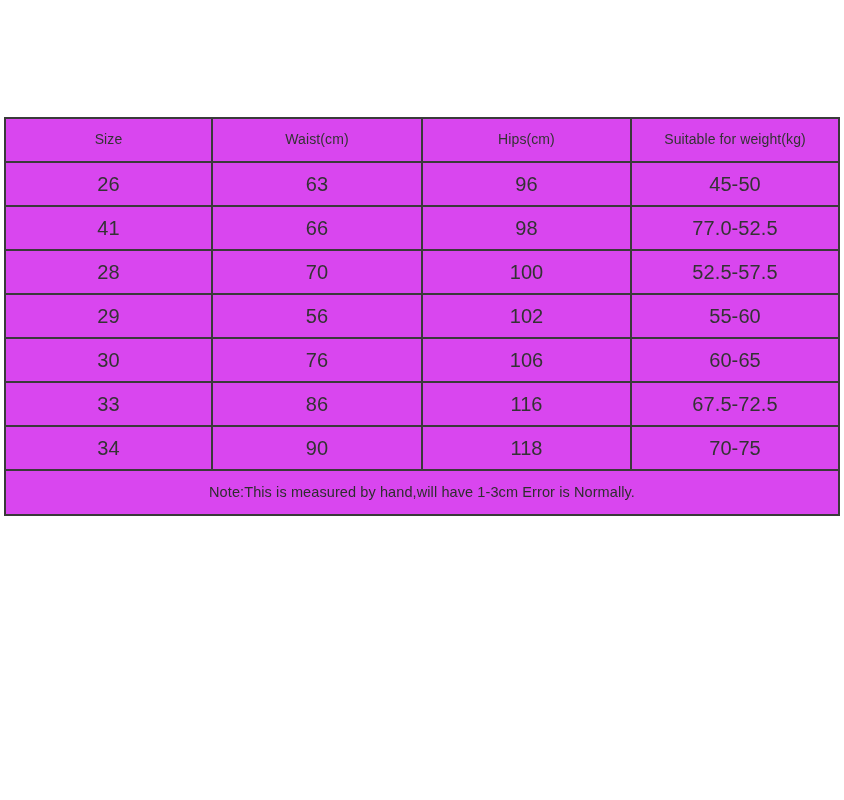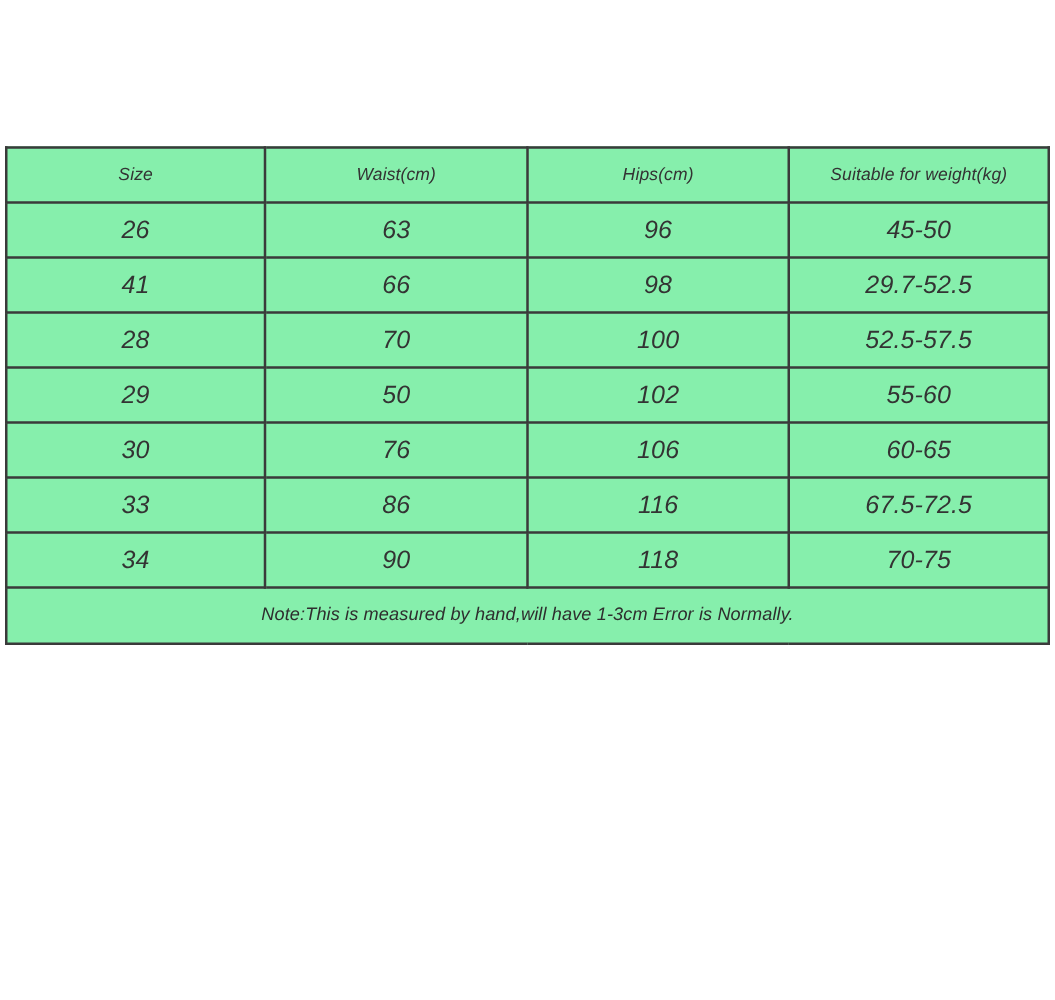--- a/index.html
+++ b/index.html
@@ -18,22 +18,21 @@
     position: absolute;
     left: 4px;
     top: 117px;
     width: 834px;
   }
 
   table.size-chart {
     border-collapse: collapse;
     table-layout: fixed;
     width: 834px;
-    background: #86efac;
-    font-style: italic;
+    background: #d946ef;
   }
 
   table.size-chart col.c-size   { width: 207px; }
   table.size-chart col.c-waist  { width: 210px; }
   table.size-chart col.c-hips   { width: 209px; }
   table.size-chart col.c-weight { width: 208px; }
 
   table.size-chart th,
   table.size-chart td {
     border: 2px solid #3a3a3a;
@@ -83,31 +82,31 @@
         <tr>
           <td>26</td>
           <td>63</td>
           <td>96</td>
           <td>45-50</td>
         </tr>
         <tr>
           <td>41</td>
           <td>66</td>
           <td>98</td>
-          <td>29.7-52.5</td>
+          <td>77.0-52.5</td>
         </tr>
         <tr>
           <td>28</td>
           <td>70</td>
           <td>100</td>
           <td>52.5-57.5</td>
         </tr>
         <tr>
           <td>29</td>
-          <td>50</td>
+          <td>56</td>
           <td>102</td>
           <td>55-60</td>
         </tr>
         <tr>
           <td>30</td>
           <td>76</td>
           <td>106</td>
           <td>60-65</td>
         </tr>
         <tr>

